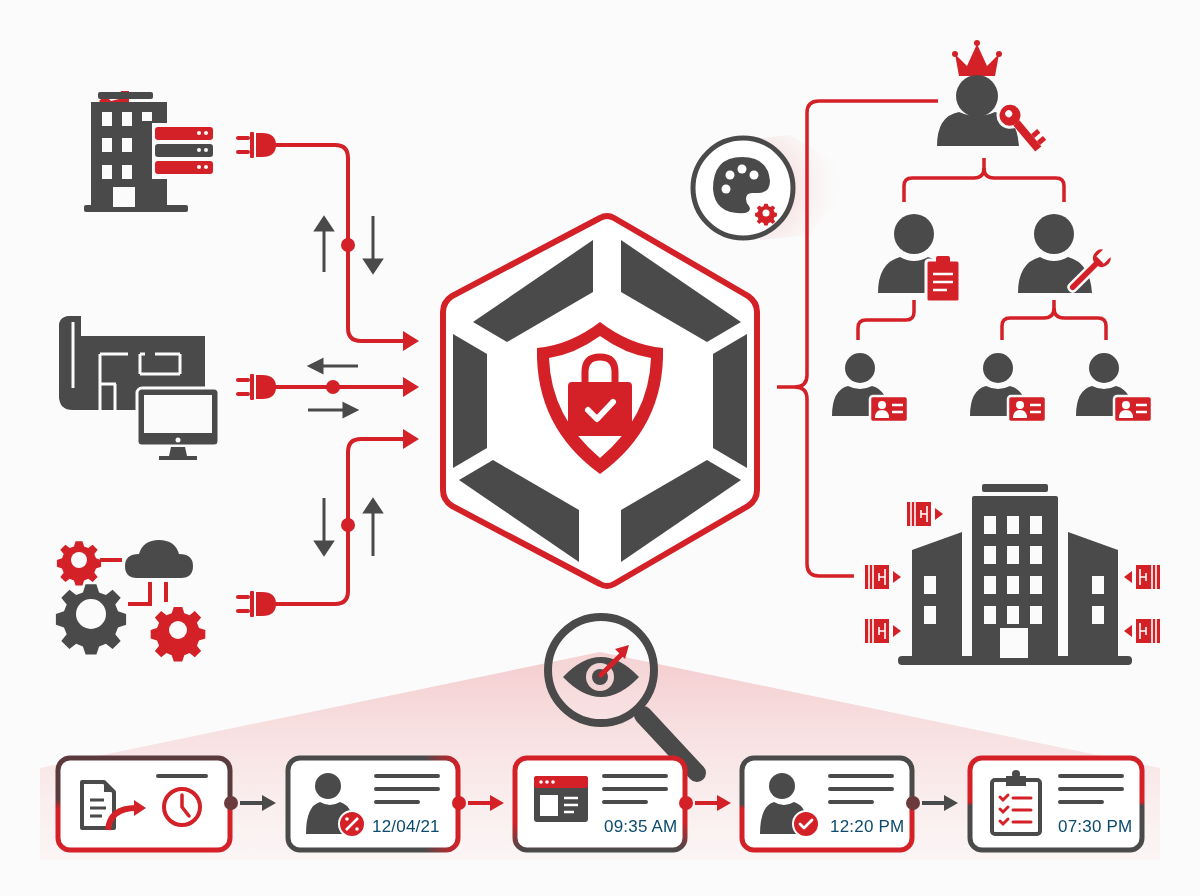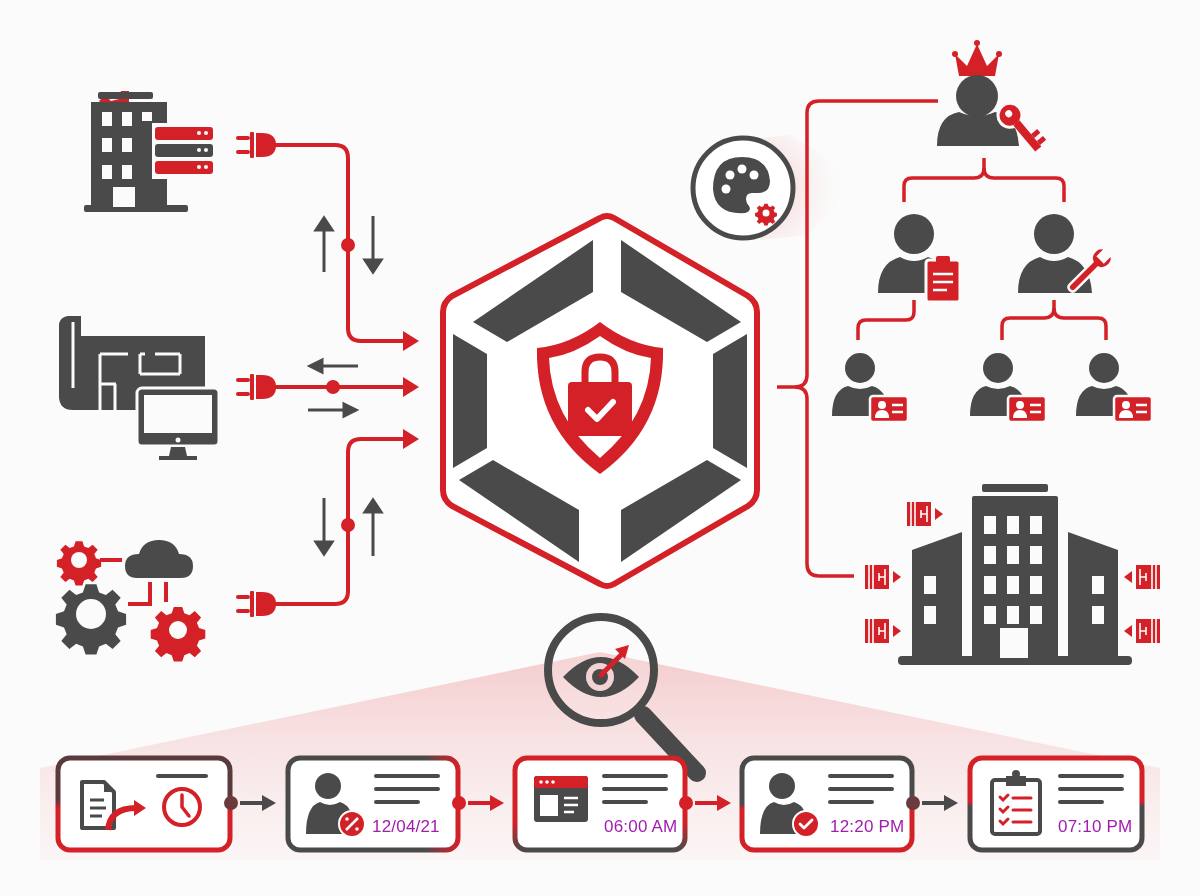--- a/index.html
+++ b/index.html
@@ -1,19 +1,19 @@
 <!DOCTYPE html>
 <html><head>
 <meta charset="utf-8">
 <style>
   html,body{margin:0;padding:0;}
   body{width:1200px;height:896px;background:#fbfbfb;position:relative;overflow:hidden;font-family:"Liberation Sans",sans-serif;}
   .abs{position:absolute;}
   svg{display:block;overflow:visible;}
-  .ts-text{position:absolute;font-size:17px;color:#a21caf;font-family:"Liberation Sans",sans-serif;letter-spacing:0.2px;}
+  .ts-text{position:absolute;font-size:17px;color:#0c4a6e;font-family:"Liberation Sans",sans-serif;letter-spacing:0.2px;}
 </style>
 </head>
 <body>
 
 <svg class="abs" style="left:0;top:0" width="1200" height="896">
   <defs>
     <linearGradient id="coneGrad" x1="0" y1="0" x2="0" y2="1">
       <stop offset="0" stop-color="#f3c6c8" stop-opacity="0.9"></stop>
       <stop offset="1" stop-color="#fbeaea" stop-opacity="0.35"></stop>
     </linearGradient>
@@ -410,15 +410,15 @@
     <path d="M1006,776 l20,0 0,10 -20,0z" fill="#4a4a4a"></path>
     <circle cx="1016" cy="774" r="4" fill="#4a4a4a"></circle>
     <g stroke="#d42027" stroke-width="3" fill="none" stroke-linecap="round">
       <path d="M1000,797 l3,3 5,-5 M1000,809 l3,3 5,-5 M1000,821 l3,3 5,-5"></path>
       <path d="M1013,798 l18,0 M1013,810 l18,0 M1013,822 l18,0"></path>
     </g>
   </g>
 </svg>
 
 <span class="ts-text" style="left:372px;top:817px">12/04/21</span>
-<span class="ts-text" style="left:604px;top:817px">06:00 AM</span>
+<span class="ts-text" style="left:604px;top:817px">09:35 AM</span>
 <span class="ts-text" style="left:830px;top:817px">12:20 PM</span>
-<span class="ts-text" style="left:1058px;top:817px">07:10 PM</span>
+<span class="ts-text" style="left:1058px;top:817px">07:30 PM</span>
 
 </body></html>

